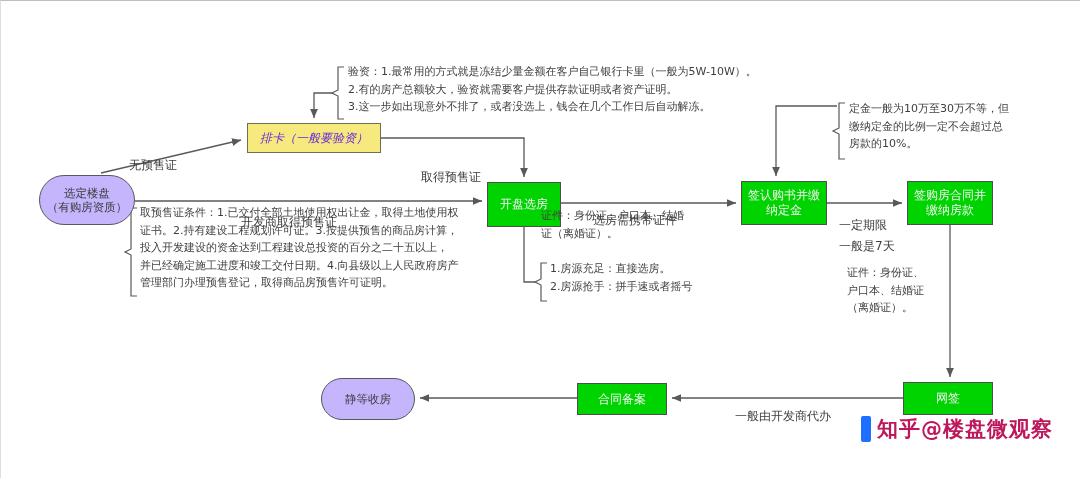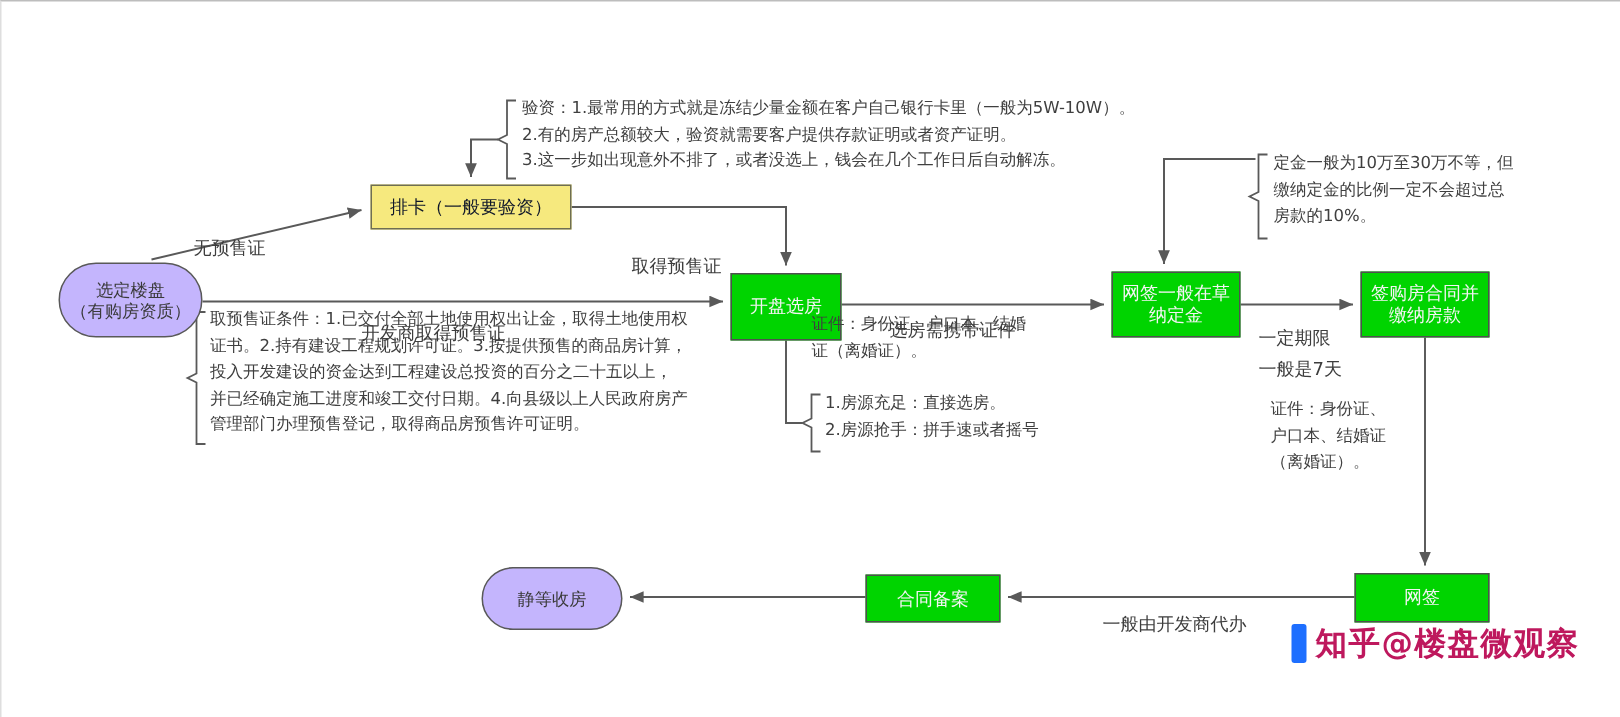--- a/index.html
+++ b/index.html
@@ -9,21 +9,21 @@
     border-top:1px solid #bdbdbd;border-left:1px solid #dedede;border-right:1px solid #dedede;
     overflow:hidden;
   }
   svg.lines{position:absolute;left:0;top:0;width:1080px;height:478px;}
   .node{
     position:absolute;display:flex;align-items:center;justify-content:center;
     text-align:center;white-space:pre-line;font-size:12px;line-height:1.25;
     box-sizing:border-box;
   }
   .green{background:#00d400;border:1.5px solid #4f4f4f;color:#f4f4f4;}
-  .yellow{background:#f6e97e;border:1.5px solid #6e6e52;color:#0f172a;}
+  .yellow{background:#f6e97e;border:1.5px solid #6e6e52;color:#6d28d9;font-style:italic;}
   .stadium{background:#c4b5fd;border:1.5px solid #595959;color:#3a3a3a;font-size:11.5px;}
   .label{
     position:absolute;font-size:12px;color:#3d3d3d;white-space:nowrap;margin-top:28px;
   }
   .note{
     position:absolute;font-size:11px;color:#3f3f3f;line-height:1.6;white-space:pre-line;
   }
   .watermark{position:absolute;left:860px;top:414px;display:flex;align-items:center;}
   .wm-icon{width:10px;height:26px;background:#1e6fff;border-radius:2px;margin-right:6px;}
   .wm-text{font-size:21px;font-weight:700;color:#be185d;letter-spacing:1px;white-space:nowrap;}
@@ -58,21 +58,21 @@
     <path d="M546,262 L540,262 L540,278 L534,281 L540,284 L540,300 L546,300" stroke="#595959" stroke-width="1.2" fill="none"></path>
   </svg>
 
   <div class="node stadium" style="left:38px;top:174px;width:96px;height:50px;border-radius:25px;">选定楼盘
 （有购房资质）</div>
 
   <div class="node yellow" style="left:246px;top:122px;width:134px;height:30px;">排卡（一般要验资）</div>
 
   <div class="node green" style="left:486px;top:181px;width:74px;height:45px;">开盘选房</div>
 
-  <div class="node green" style="left:740px;top:180px;width:86px;height:44px;">网签一般在草
+  <div class="node green" style="left:740px;top:180px;width:86px;height:44px;">签认购书并缴
 纳定金</div>
 
   <div class="node green" style="left:906px;top:180px;width:86px;height:44px;">签购房合同并
 缴纳房款</div>
 
   <div class="node green" style="left:902px;top:381px;width:90px;height:33px;">网签</div>
 
   <div class="node green" style="left:576px;top:382px;width:90px;height:32px;">合同备案</div>
 
   <div class="node stadium" style="left:320px;top:377px;width:94px;height:42px;border-radius:21px;">静等收房</div>

